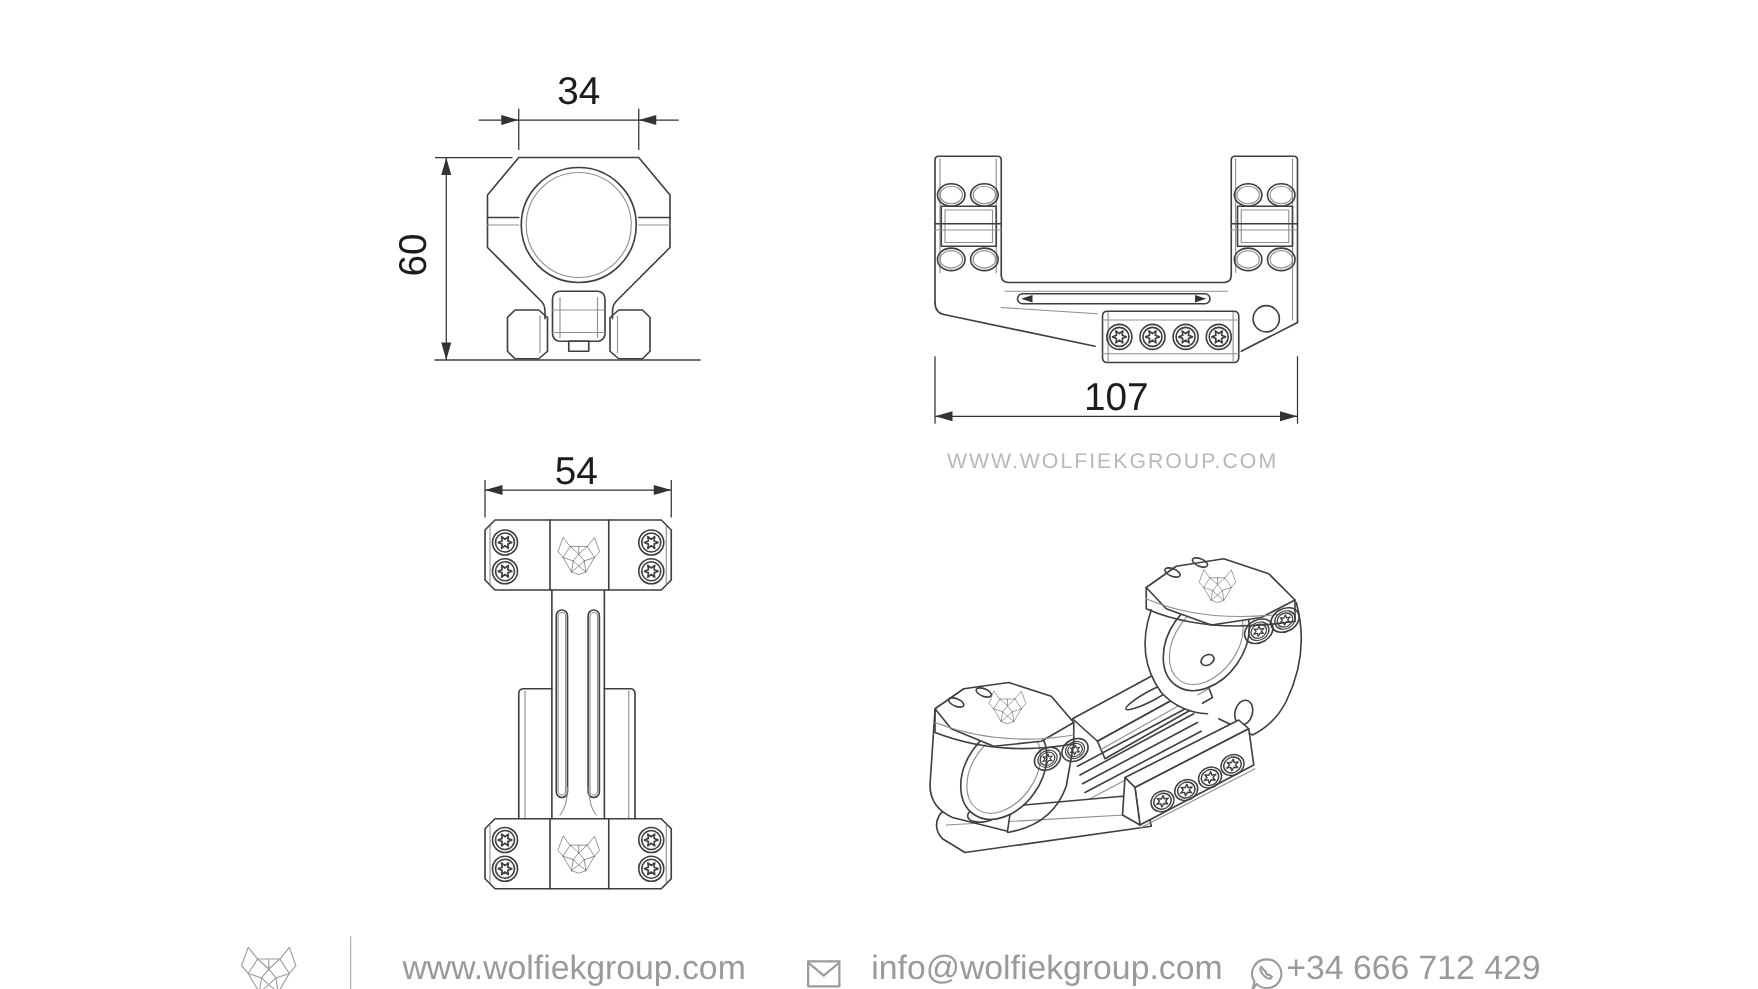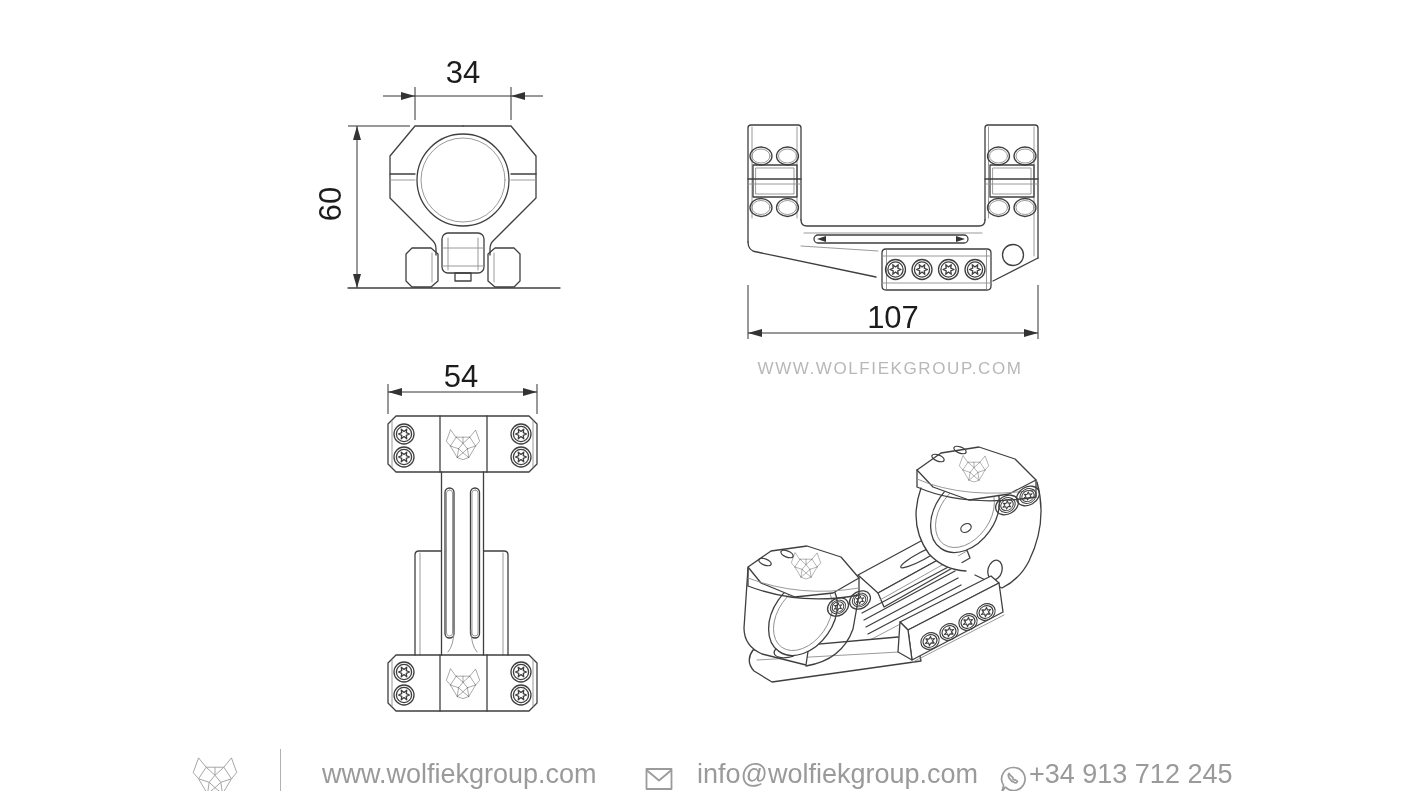--- a/index.html
+++ b/index.html
@@ -305,16 +305,16 @@
       </g>
     </svg>
     <div class="footer-text" style="left:697px;">info@wolfiekgroup.com</div>
 
     <svg class="ficon" style="left:1000px;top:736px;" width="27" height="28" viewBox="0 0 27 28">
       <g fill="none" stroke="#9b9b9b" stroke-width="1.7" stroke-linejoin="round" stroke-linecap="round">
         <path d="M13.5,1.5 a11.5,11.5 0 1 1 -8.1,19.6 L1.8,26 L3.6,19.4 A11.5,11.5 0 0 1 13.5,1.5 Z"></path>
         <path d="M9,7.5 c-0.8,0.8 -1.2,2.2 0.3,4.7 c1.5,2.5 3.4,4 5.6,4.6 c1.3,0.35 2.2,-0.4 2.6,-1.3 l-2.4,-1.9 c-0.9,0.9 -2.9,-0.7 -2.2,-1.9 l-2.2,-2.1 Z"></path>
       </g>
     </svg>
-    <div class="footer-text" style="left:1029px;">+34 913 712 245</div>
+    <div class="footer-text" style="left:1029px;">+34 666 712 429</div>
   </div>
 
 </div>
 
 </body></html>

